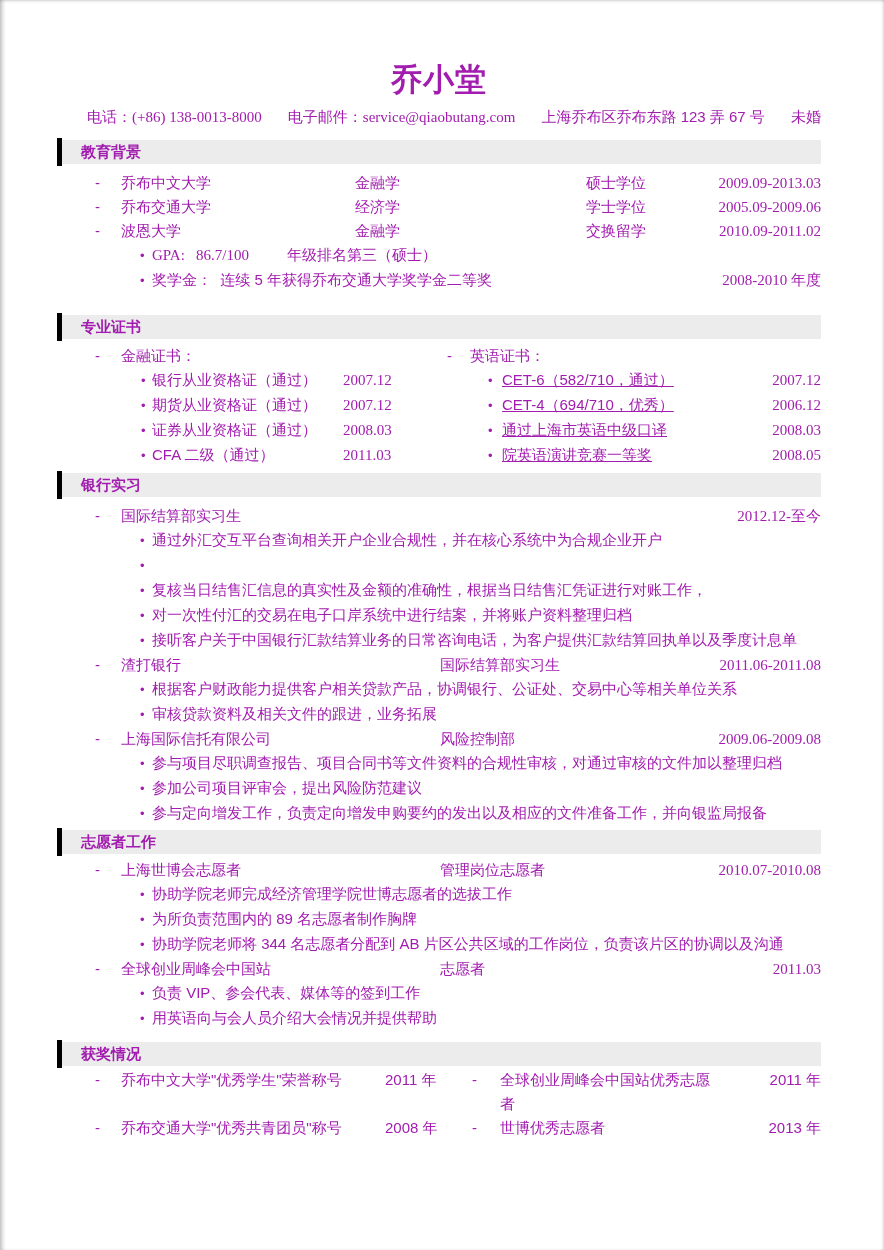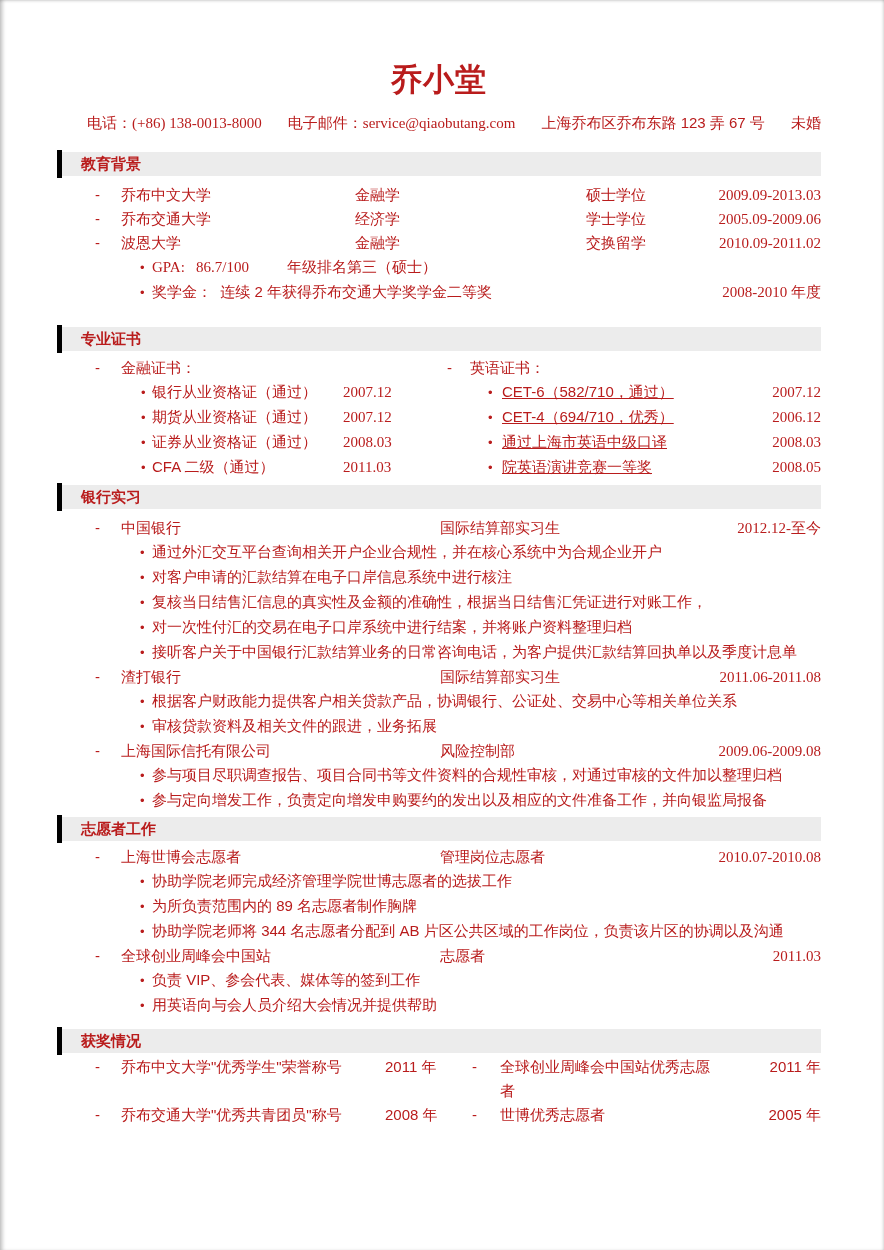--- a/index.html
+++ b/index.html
@@ -1,31 +1,31 @@
 <!DOCTYPE html>
 <html><head>
 <meta charset="utf-8">
 <style>
   html,body { margin:0; padding:0; background:#ffffff; }
   .page {
     position:relative; width:884px; height:1250px; box-sizing:border-box;
-    padding:0 63px 0 57px; background:#ffffff; color:#b91c1c;
+    padding:0 63px 0 57px; background:#ffffff; color:#a21caf;
     font-family:"Liberation Sans","DejaVu Sans",sans-serif; font-size:15px;
     box-shadow: inset 4px 0 4px -2px rgba(0,0,0,.28),
                 inset -3px 0 3px -2px rgba(0,0,0,.16),
                 inset 0 3px 3px -2px rgba(0,0,0,.14);
     overflow:hidden;
   }
   .lat { font-family:"Liberation Serif","DejaVu Serif",serif; }
 
   h1.title { margin:0; padding-top:60px; text-align:center;
     font-size:31px; font-weight:600; line-height:40px; letter-spacing:1px; }
 
   .contact { display:flex; justify-content:space-between; margin-top:9px;
-    padding-left:30px; line-height:27px; white-space:nowrap; }
+    padding-left:30px; line-height:16px; white-space:nowrap; }
 
   .sec-h { position:relative; height:24px; line-height:24px; background:#ececec;
     font-weight:bold; padding-left:24px; }
   .sec-h::before { content:""; position:absolute; left:0; top:-2px; bottom:-2px;
     width:5px; background:#000; }
 
   .s1 { margin-top:15px; } .s1 > .body { margin-top:7px; }
   .s2 { margin-top:22px;  } .s2 > .body { margin-top:5px; }
   .s3 { margin-top:5px;  } .s3 > .body { margin-top:7px; }
   .s4 { margin-top:4px;  } .s4 > .body { margin-top:4px; }
@@ -111,21 +111,21 @@
         <span class="c-degree">交换留学</span>
         <span class="lat">2010.09-2011.02</span>
       </div>
       <div class="row">
         <span class="bullet"></span>
         <span class="gpa-seg lat">GPA:   86.7/100</span>
         <span>年级排名第三（硕士）</span>
       </div>
       <div class="row">
         <span class="bullet"></span>
-        <span class="sch-text">奖学金：  连续 2 年获得乔布交通大学奖学金二等奖</span>
+        <span class="sch-text">奖学金：  连续 5 年获得乔布交通大学奖学金二等奖</span>
         <span class="lat">2008-2010 年度</span>
       </div>
     </div>
   </div>
 
   <div class="section s2">
     <div class="sec-h">专业证书</div>
     <div class="body cert-cols">
       <div class="cert-left">
         <div class="row">
@@ -181,31 +181,29 @@
       </div>
     </div>
   </div>
 
   <div class="section s3">
     <div class="sec-h">银行实习</div>
     <div class="body">
 
       <div class="row">
         <span class="dash"></span>
-        <span class="j-name">中国银行</span>
         <span class="j-role">国际结算部实习生</span>
         <span class="lat">2012.12-至今</span>
       </div>
       <div class="row">
           <span class="bullet"></span>
           <span class="b-text">通过外汇交互平台查询相关开户企业合规性，并在核心系统中为合规企业开户</span>
         </div>
       <div class="row">
           <span class="bullet"></span>
-          <span class="b-text">对客户申请的汇款结算在电子口岸信息系统中进行核注</span>
         </div>
       <div class="row">
           <span class="bullet"></span>
           <span class="b-text">复核当日结售汇信息的真实性及金额的准确性，根据当日结售汇凭证进行对账工作，</span>
         </div>
       <div class="row">
           <span class="bullet"></span>
           <span class="b-text">对一次性付汇的交易在电子口岸系统中进行结案，并将账户资料整理归档</span>
         </div>
       <div class="row">
@@ -230,20 +228,24 @@
 
       <div class="row">
         <span class="dash"></span>
         <span class="j-name">上海国际信托有限公司</span>
         <span class="j-role">风险控制部</span>
         <span class="lat">2009.06-2009.08</span>
       </div>
       <div class="row">
           <span class="bullet"></span>
           <span class="b-text">参与项目尽职调查报告、项目合同书等文件资料的合规性审核，对通过审核的文件加以整理归档</span>
+        </div>
+      <div class="row">
+          <span class="bullet"></span>
+          <span class="b-text">参加公司项目评审会，提出风险防范建议</span>
         </div>
       <div class="row">
           <span class="bullet"></span>
           <span class="b-text">参与定向增发工作，负责定向增发申购要约的发出以及相应的文件准备工作，并向银监局报备</span>
         </div>
     </div>
   </div>
 
   <div class="section s4">
     <div class="sec-h">志愿者工作</div>
@@ -302,19 +304,19 @@
       </div>
       <div class="aw-right">
         <div class="aw-row first">
           <span class="dash-awr"></span>
           <span class="aw-name">全球创业周峰会中国站优秀志愿者</span>
           <span class="aw-year">2011 年</span>
         </div>
         <div class="aw-row">
           <span class="dash-awr"></span>
           <span class="aw-name">世博优秀志愿者</span>
-          <span class="aw-year">2005 年</span>
+          <span class="aw-year">2013 年</span>
         </div>
       </div>
     </div>
   </div>
 
 </div>
 
 </body></html>

